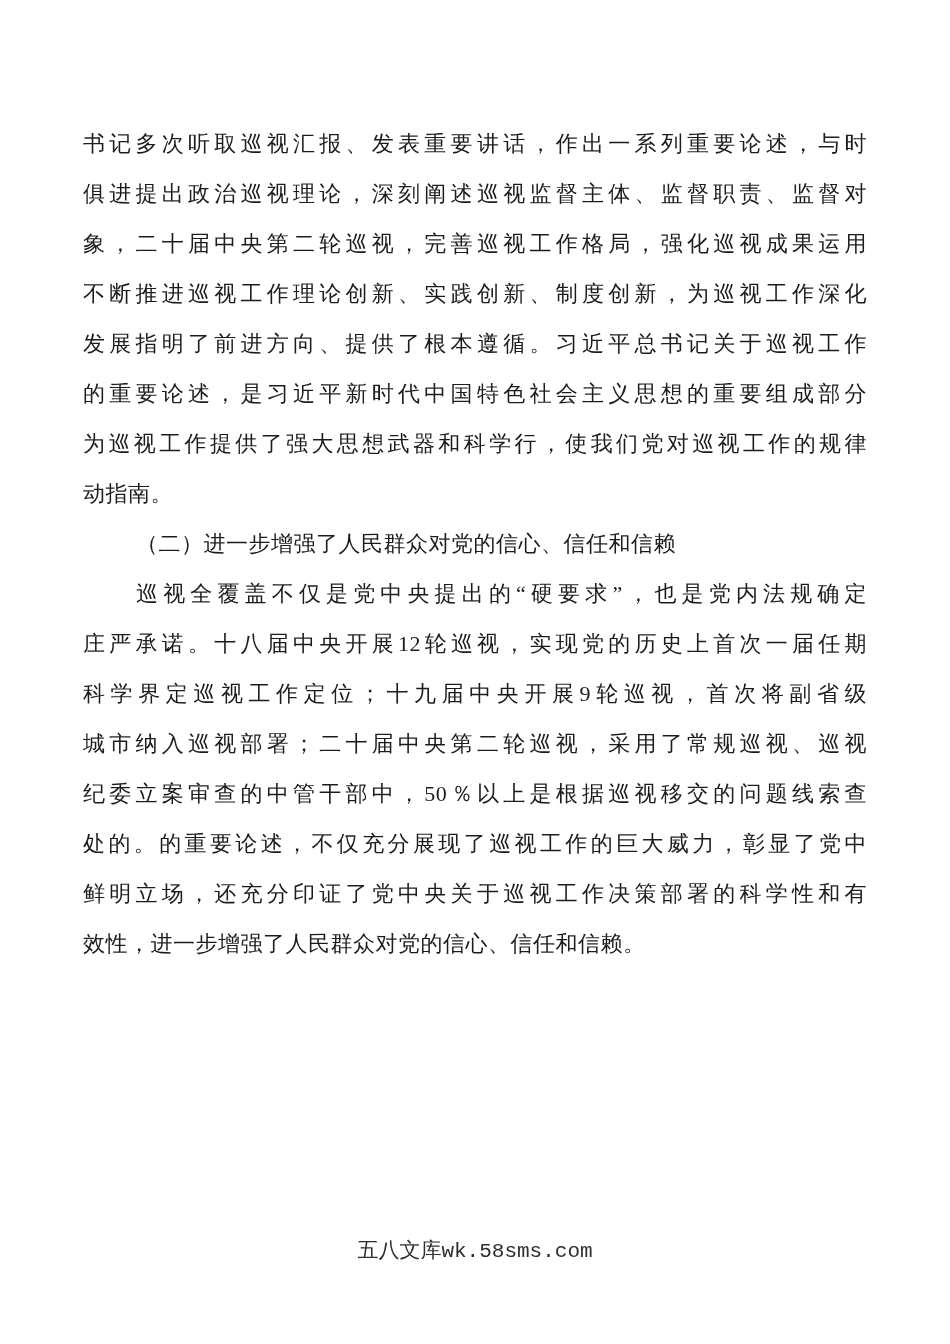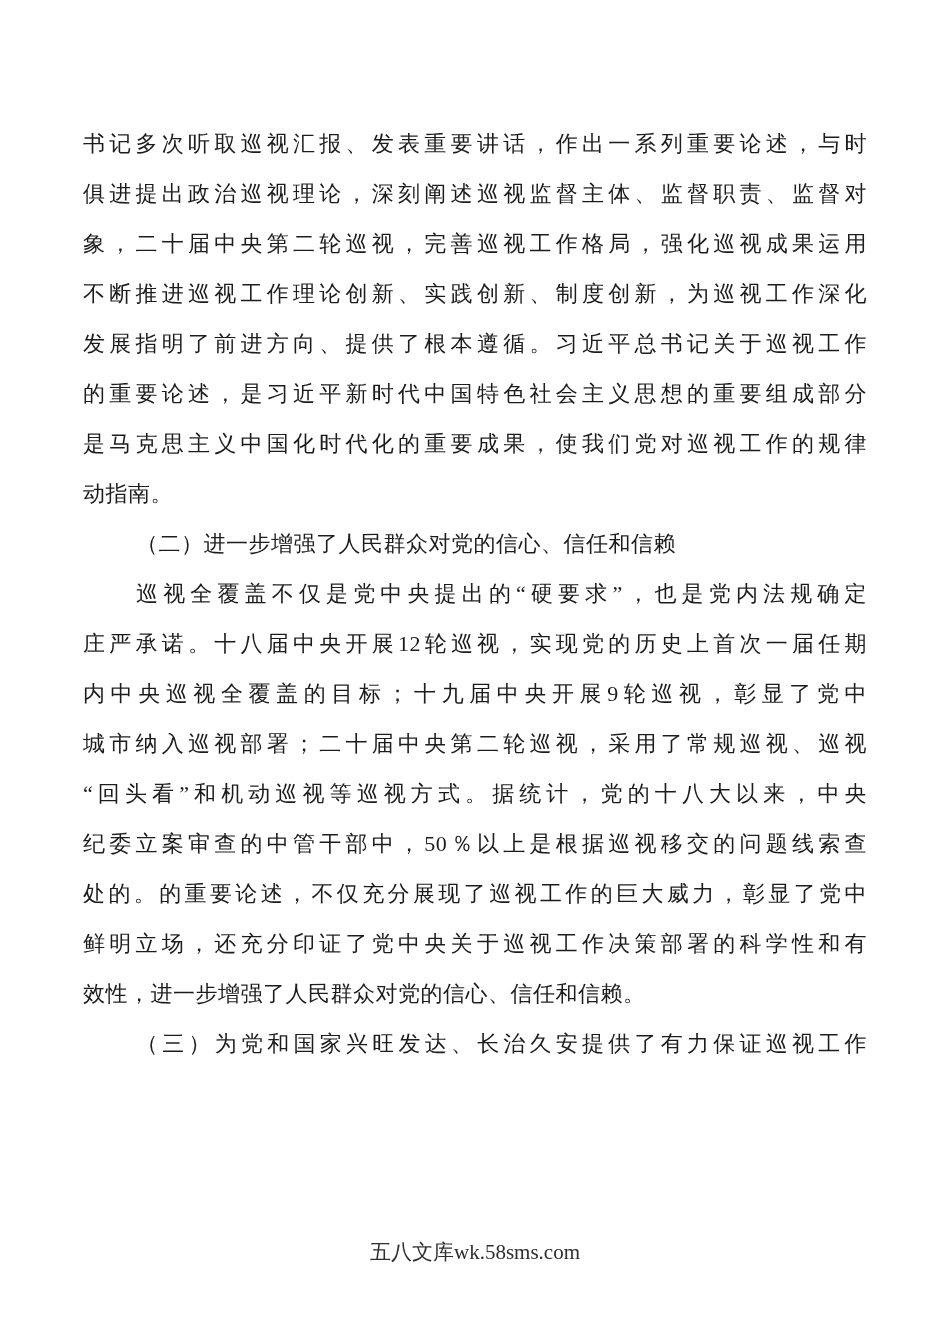--- a/index.html
+++ b/index.html
@@ -44,44 +44,42 @@
     text-indent: 53px;
   }
   .footer {
     position: absolute;
     left: 0;
     top: 1238px;
     width: 100%;
     height: 28px;
     line-height: 28px;
     text-align: center;
-    font-family: Liberation Serif, serif;
+    font-family: Liberation Mono, monospace;
     font-size: 21px;
     color: #2e2e2e;
   }
 </style>
 </head>
 <body>
 
 <div class="page">
   <div class="content">
     <div class="ln">书记多次听取巡视汇报、发表重要讲话，作出一系列重要论述，与时</div>
     <div class="ln">俱进提出政治巡视理论，深刻阐述巡视监督主体、监督职责、监督对</div>
     <div class="ln">象，二十届中央第二轮巡视，完善巡视工作格局，强化巡视成果运用</div>
     <div class="ln">不断推进巡视工作理论创新、实践创新、制度创新，为巡视工作深化</div>
     <div class="ln">发展指明了前进方向、提供了根本遵循。习近平总书记关于巡视工作</div>
     <div class="ln">的重要论述，是习近平新时代中国特色社会主义思想的重要组成部分</div>
-    <div class="ln">是马克思主义中国化时代化的重要成果，使我们党对巡视工作的规律</div>
+    <div class="ln">为巡视工作提供了强大思想武器和科学行，使我们党对巡视工作的规律</div>
     <div class="ln short">动指南。</div>
     <div class="ln ind short">（二）进一步增强了人民群众对党的信心、信任和信赖</div>
     <div class="ln ind">巡视全覆盖不仅是党中央提出的“硬要求”，也是党内法规确定</div>
     <div class="ln">庄严承诺。十八届中央开展12轮巡视，实现党的历史上首次一届任期</div>
-    <div class="ln">内中央巡视全覆盖的目标；十九届中央开展9轮巡视，彰显了党中</div>
+    <div class="ln">科学界定巡视工作定位；十九届中央开展9轮巡视，首次将副省级</div>
     <div class="ln">城市纳入巡视部署；二十届中央第二轮巡视，采用了常规巡视、巡视</div>
-    <div class="ln">“回头看”和机动巡视等巡视方式。据统计，党的十八大以来，中央</div>
     <div class="ln">纪委立案审查的中管干部中，50％以上是根据巡视移交的问题线索查</div>
     <div class="ln">处的。的重要论述，不仅充分展现了巡视工作的巨大威力，彰显了党中</div>
     <div class="ln">鲜明立场，还充分印证了党中央关于巡视工作决策部署的科学性和有</div>
     <div class="ln short">效性，进一步增强了人民群众对党的信心、信任和信赖。</div>
-    <div class="ln ind">（三）为党和国家兴旺发达、长治久安提供了有力保证巡视工作</div>
   </div>
   <div class="footer">五八文库wk.58sms.com</div>
 </div>
 
 </body></html>

